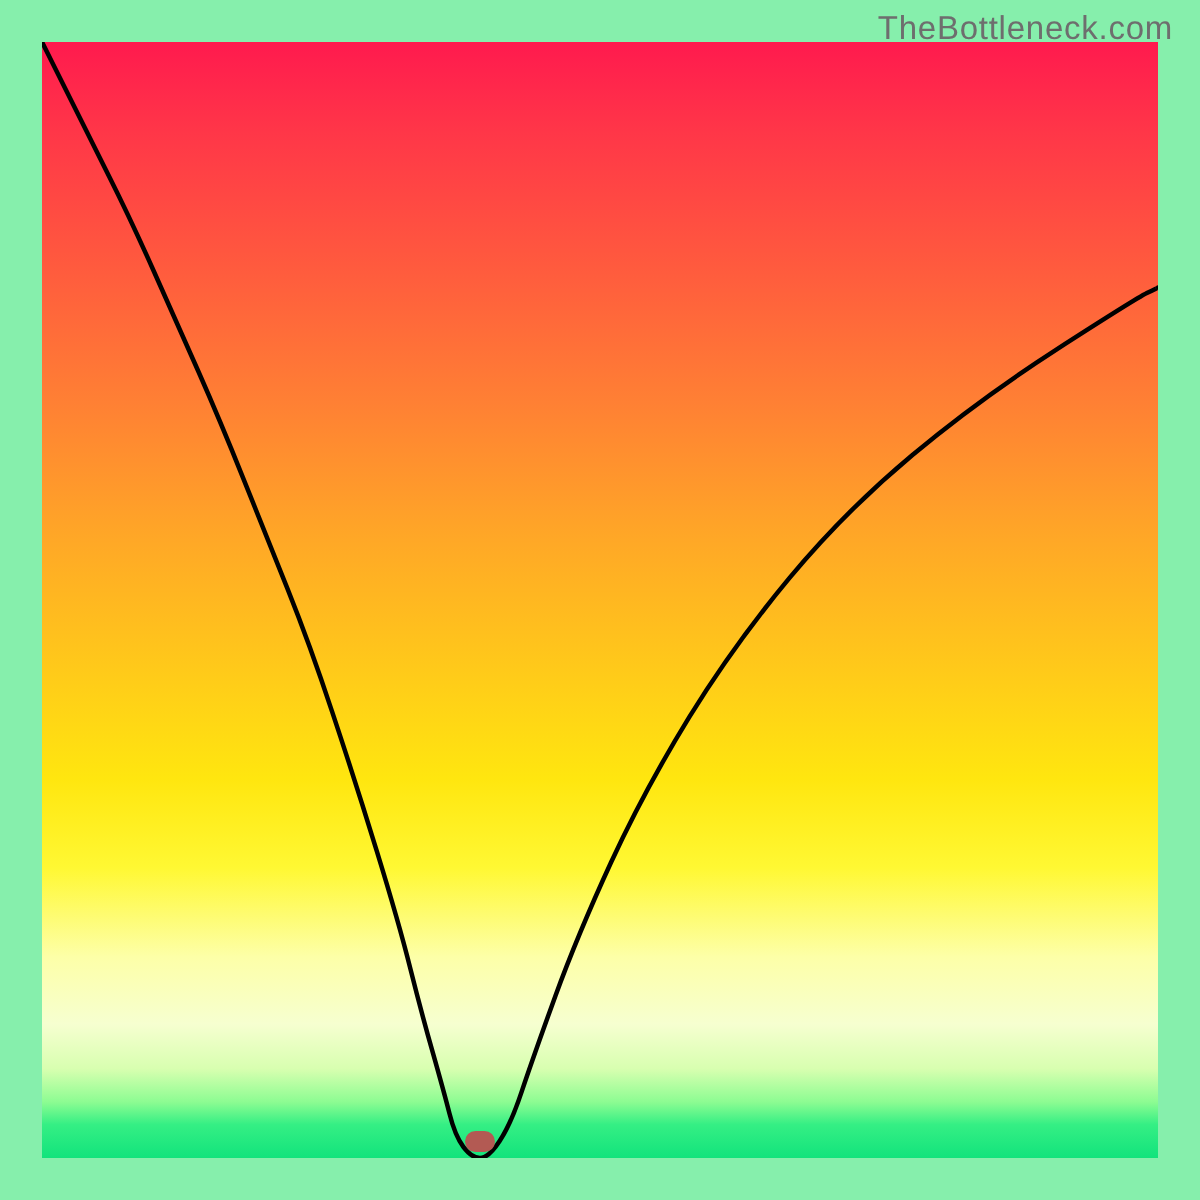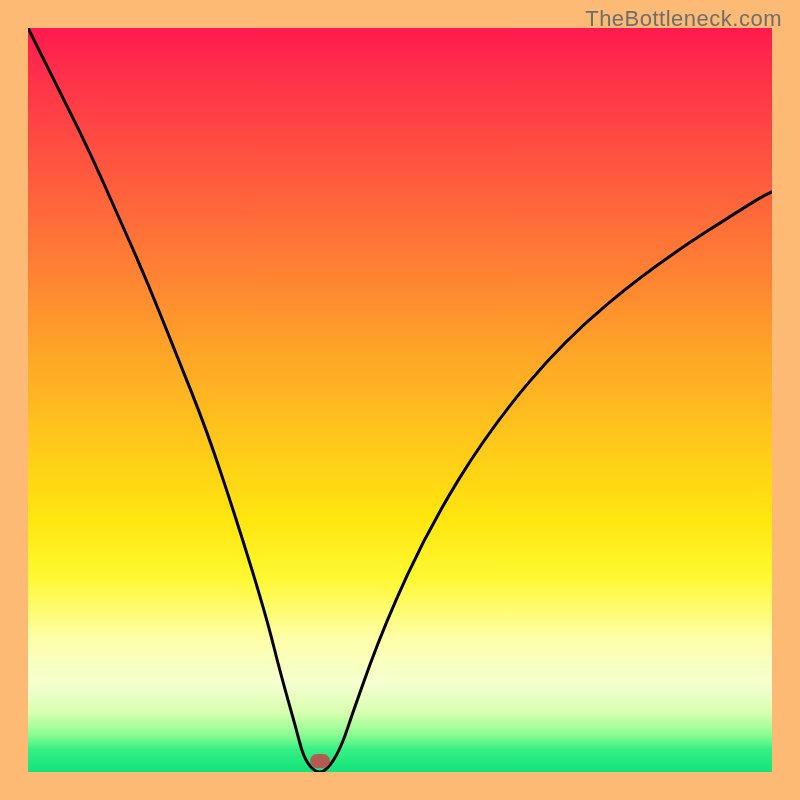--- a/index.html
+++ b/index.html
@@ -1,21 +1,21 @@
 <!DOCTYPE html>
 <html><head>
 <meta charset="utf-8">
 <style>
   * { margin: 0; padding: 0; box-sizing: border-box; }
   html, body { width: 800px; height: 800px; overflow: hidden; background: #000; }
   .frame {
     position: relative;
     width: 800px;
     height: 800px;
-    background: #fdba74;
+    background: #86efac;
     padding-left: 15px;
   }
   .watermark {
     position: absolute;
     top: 6px;
     right: 18px;
     font-family: Arial, Helvetica, sans-serif;
     font-size: 22px;
     color: #6e6e6e;
     letter-spacing: 0.5px;

